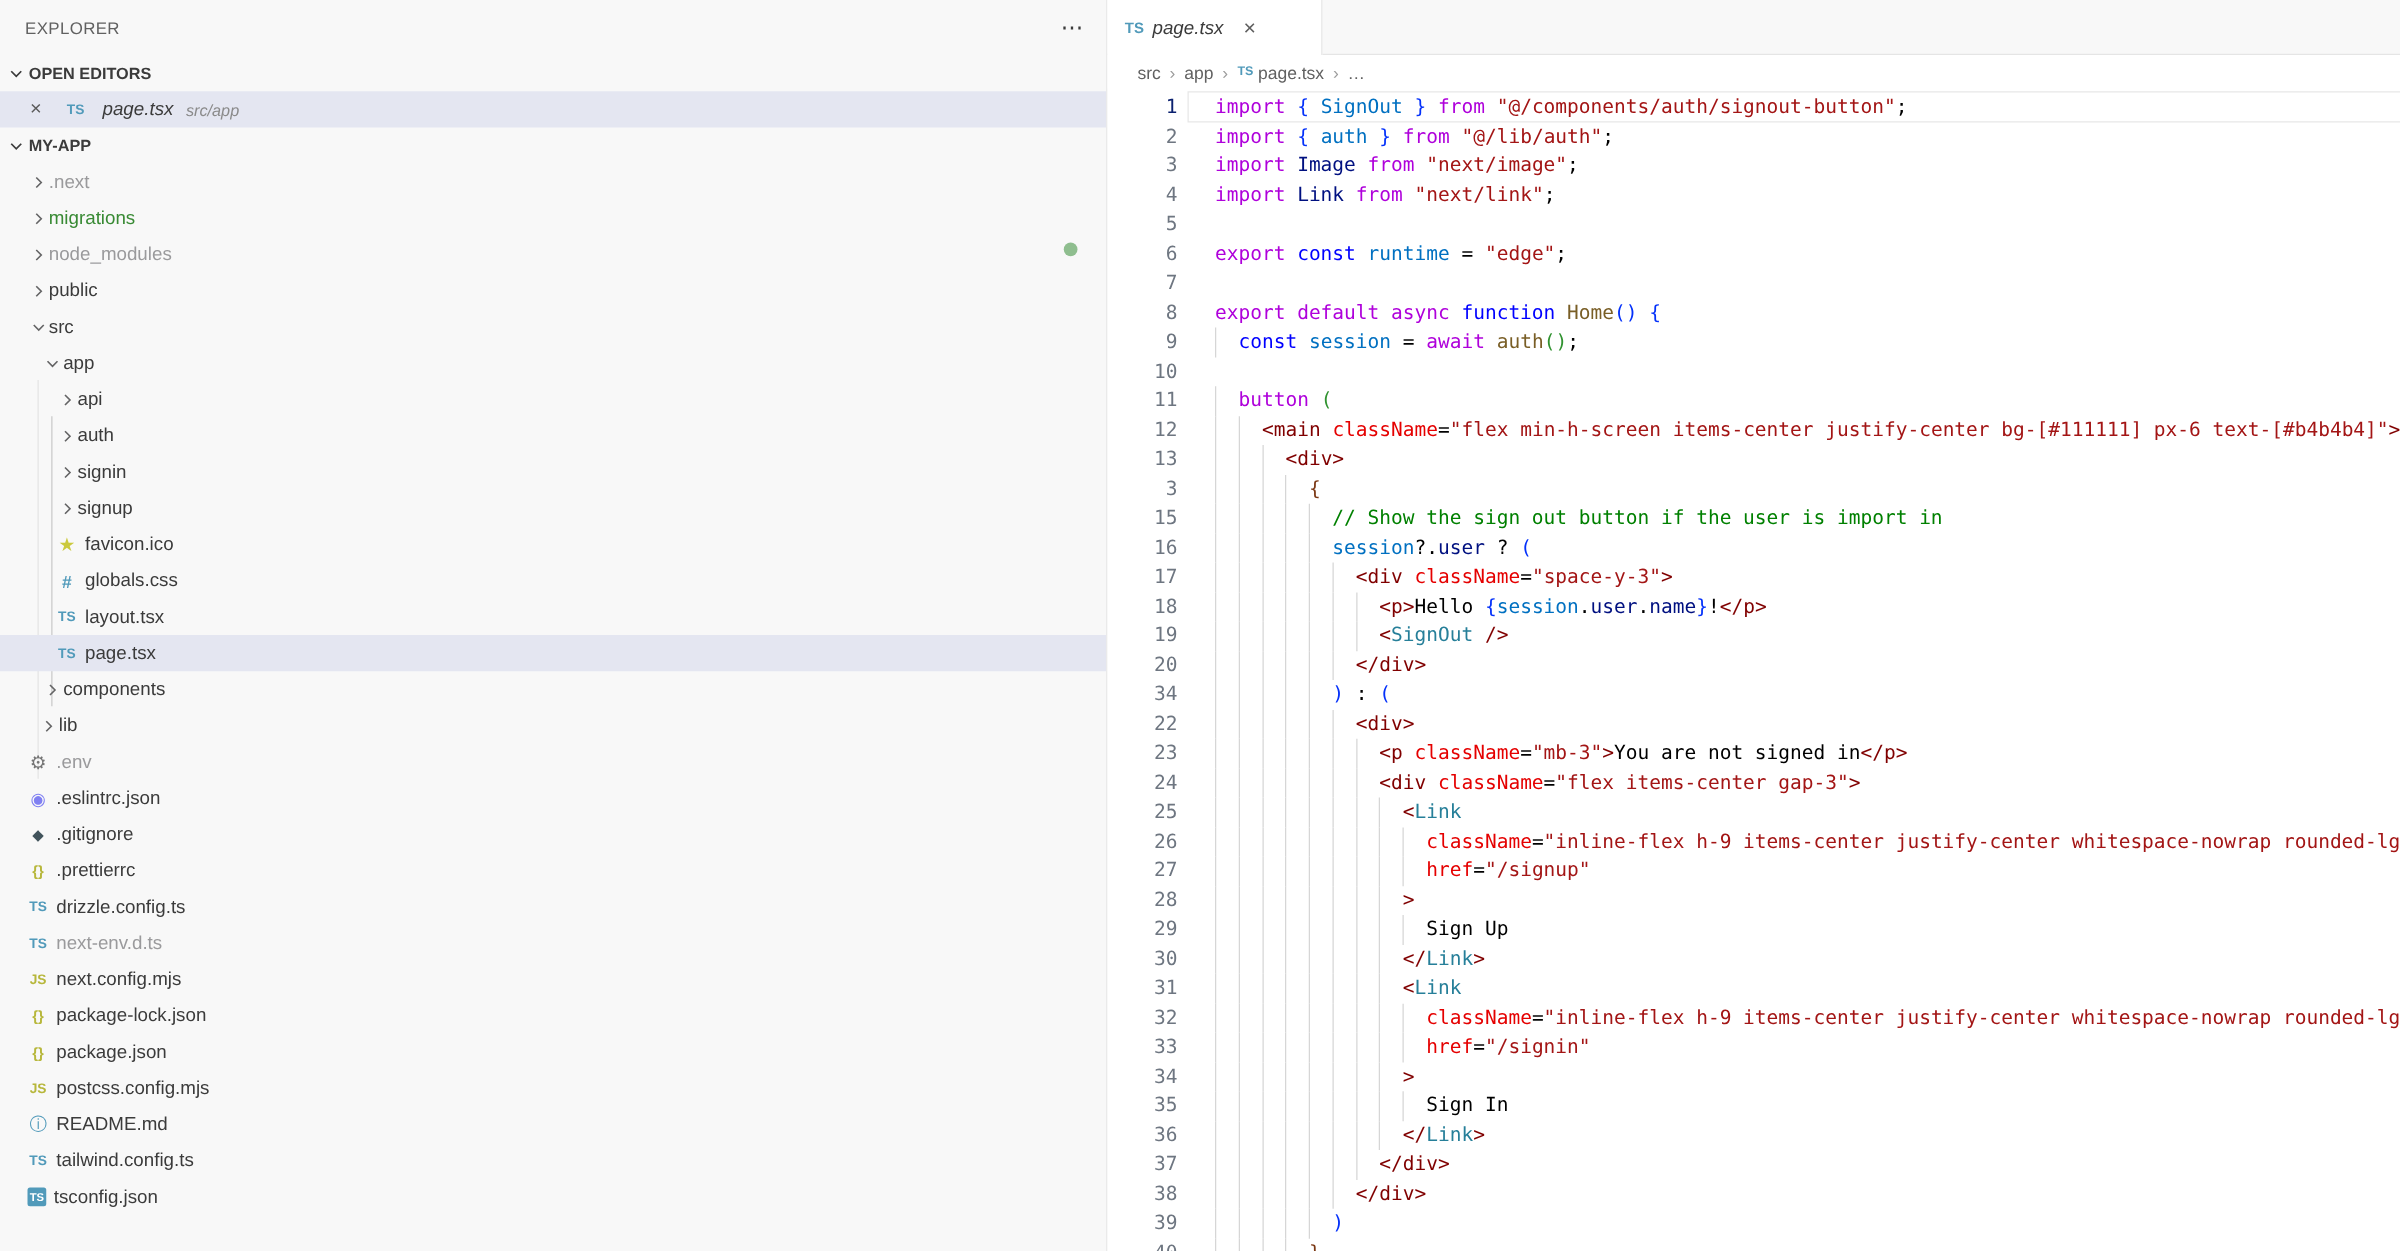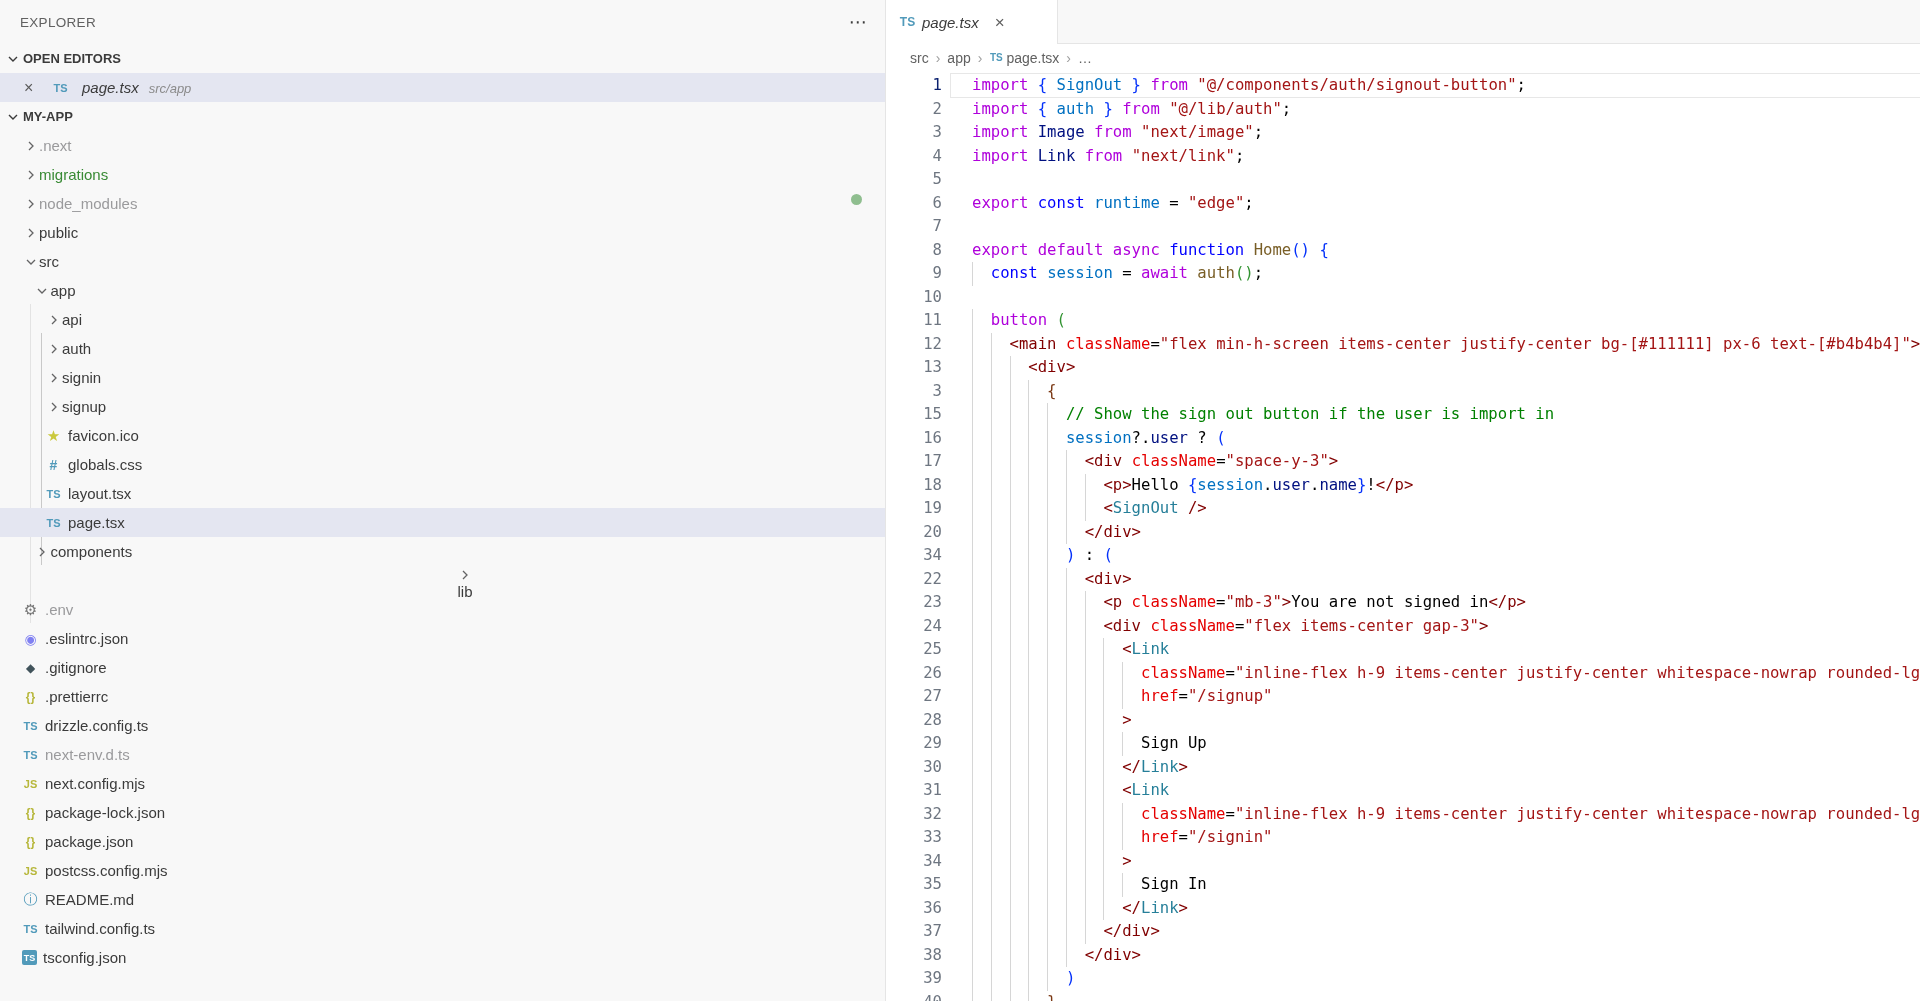--- a/index.html
+++ b/index.html
@@ -217,21 +217,21 @@
           <span class="nm">page.tsx</span>
         </div>
         <div class="trow" style="padding-left: 33.5px;">
           <span class="tw">
             <svg width="16" height="16" viewBox="0 0 16 16">
               <path d="M6 4l4 4-4 4" stroke="#646465" stroke-width="1.3" fill="none"></path>
             </svg>
           </span>
           <span class="nm">components</span>
         </div>
-        <div class="trow" style="padding-left: 45px; flex-direction: column;">
+        <div class="trow" style="padding-left: 30px;">
           <span class="tw">
             <svg width="16" height="16" viewBox="0 0 16 16">
               <path d="M6 4l4 4-4 4" stroke="#646465" stroke-width="1.3" fill="none"></path>
             </svg>
           </span>
           <span class="nm">lib</span>
         </div>
         <div class="trow" style="padding-left: 22px;">
           <span class="ic ic-gear">⚙</span>
           <span class="nm ignored">.env</span>

